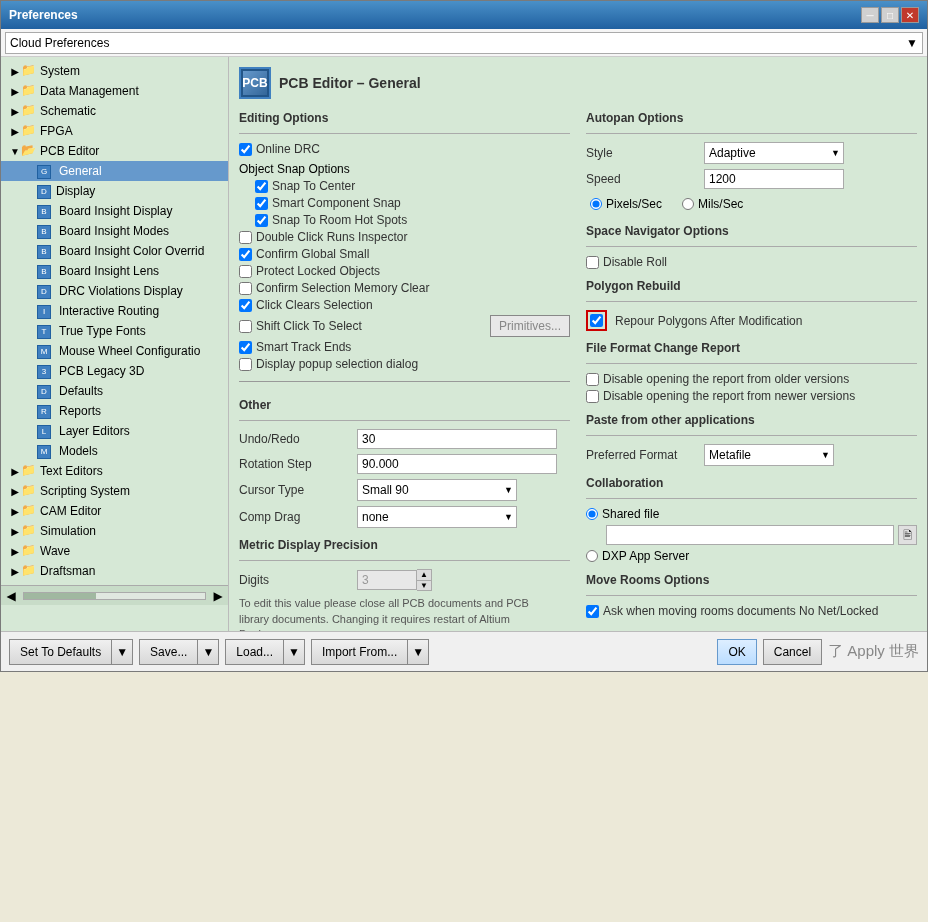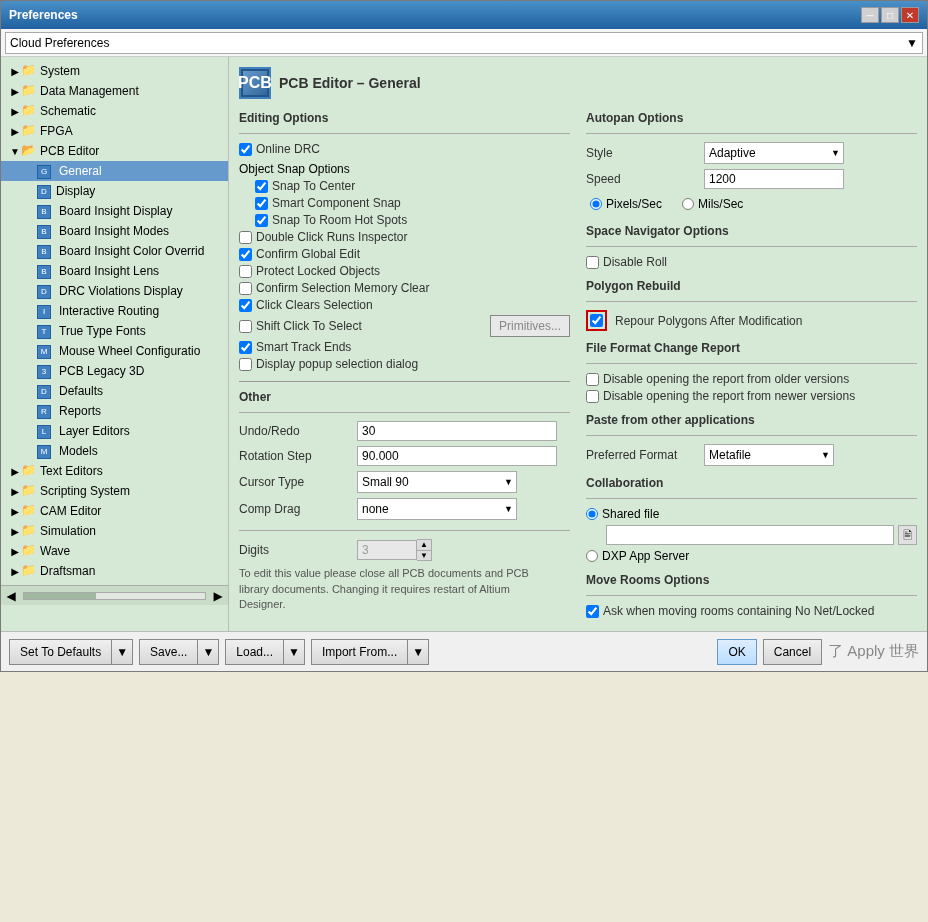--- a/index.html
+++ b/index.html
@@ -52,21 +52,21 @@
 
     .form-row { display: flex; align-items: center; gap: 8px; margin: 5px 0; }
     .form-label { width: 110px; color: #333; }
     .form-input { border: 1px solid #aaa; background: white; padding: 2px 4px; height: 20px; }
     .form-input-lg { width: 200px; }
 
     .divider-line { border-top: 1px solid #aaa; margin: 8px 0; }
 
     .highlight-box { border: 2px solid #cc0000; padding: 2px; display: inline-flex; }
 
-    .other-section { border-top: 1px solid #999; padding-top: 8px; }
+    .other-section { border-top: 1px solid #999; padding-top: 16px; }
 
     .info-text { color: #555; font-size: 11px; margin-top: 4px; line-height: 1.4; }
 
     
     .bottom-bar { background: #f0f0f0; border-top: 1px solid #bbb; padding: 6px 8px; display: flex; align-items: center; gap: 6px; flex-shrink: 0; height: 40px; }
     .btn-group { display: flex; gap: 0; }
     .btn { border: 1px solid #888; background: linear-gradient(to bottom, #f0f0f0, #d8d8d8); padding: 3px 10px; cursor: pointer; height: 26px; display: flex; align-items: center; gap: 2px; }
     .btn-primary { background: linear-gradient(to bottom, #ddeeff, #bbddff); border: 1px solid #6699cc; }
     .spacer { flex: 1; }
     .watermark { font-size: 15px; color: #888; }
@@ -291,21 +291,21 @@
           <div style="width:40%; height:100%; background:#a0b8a0;"></div>
         </div>
         <div style="width:20px; text-align:center; cursor:pointer;">▶</div>
       </div>
     </div>
 
     <div class="right-panel">
 
       <div class="panel-header">
         <div class="panel-icon">
-          <div style="width:28px;height:28px;background:linear-gradient(135deg,#6699cc,#336699);border:2px solid #225588;display:flex;align-items:center;justify-content:center;color:white;font-size:16px;font-weight:bold;">PCB</div>
+          <div style="width:28px;height:28px;background:linear-gradient(135deg,#6699cc,#336699);border:2px solid #225588;display:flex;align-items:center;justify-content:center;color:white;font-size:12px;font-weight:bold;">PCB</div>
         </div>
         <span class="panel-title">PCB Editor – General</span>
       </div>
 
       <div class="two-col">
 
         <div class="col-left">
 
           <div class="section">
             <div class="section-title">Editing Options</div>
@@ -330,21 +330,21 @@
               <input type="checkbox" id="snap_room" checked="" style="">
               <label for="snap_room">Snap To Room Hot Spots</label>
             </div>
 
             <div class="checkbox-row">
               <input type="checkbox" id="dbl_click" style="">
               <label for="dbl_click">Double Click Runs Inspector</label>
             </div>
             <div class="checkbox-row">
               <input type="checkbox" id="conf_global" checked="" style="">
-              <label for="conf_global">Confirm Global Edit</label>
+              <label for="conf_global">Confirm Global Small</label>
             </div>
             <div class="checkbox-row">
               <input type="checkbox" id="prot_locked" style="">
               <label for="prot_locked">Protect Locked Objects</label>
             </div>
             <div class="checkbox-row">
               <input type="checkbox" id="conf_sel" style="">
               <label for="conf_sel">Confirm Selection Memory Clear</label>
             </div>
             <div class="checkbox-row">
@@ -396,20 +396,21 @@
               <div style="position:relative;display:inline-block;">
                 <select style="appearance:none;-webkit-appearance:none;background:white;border:1px solid #aaa;padding:2px 20px 2px 4px;height:22px;width:160px;">
                   <option>none</option>
                 </select>
                 <span style="position:absolute;right:4px;top:50%;transform:translateY(-50%);font-size:9px;pointer-events:none;">▼</span>
               </div>
             </div>
           </div>
 
           <div class="section" style="margin-top:8px;">
+            <div class="section-title">Metric Display Precision</div>
             <div class="divider-line"></div>
             <div class="form-row">
               <span class="form-label">Digits</span>
               <div style="display:flex;align-items:center;">
                 <input style="border: 1px solid rgb(170, 170, 170); background: rgb(232, 232, 232); padding: 2px 4px; height: 20px; width: 60px; color: rgb(153, 153, 153);" type="text" value="3">
                 <div style="display:flex;flex-direction:column;border:1px solid #aaa;border-left:none;">
                   <button style="font-size:8px;background:#ddd;border:none;border-bottom:1px solid #aaa;padding:0 3px;cursor:pointer;line-height:1.2;">▲</button>
                   <button style="font-size:8px;background:#ddd;border:none;padding:0 3px;cursor:pointer;line-height:1.2;">▼</button>
                 </div>
               </div>
@@ -510,21 +511,21 @@
               <input type="radio" id="dxp_server" name="collab" style="">
               <label for="dxp_server">DXP App Server</label>
             </div>
           </div>
 
           <div class="section" style="margin-top:10px;">
             <div class="section-title">Move Rooms Options</div>
             <div class="divider-line"></div>
             <div class="checkbox-row">
               <input type="checkbox" id="ask_moving" checked="" style="">
-              <label for="ask_moving">Ask when moving rooms containing No Net/Locked</label>
+              <label for="ask_moving">Ask when moving rooms documents No Net/Locked</label>
             </div>
           </div>
         </div>
       </div>
     </div>
   </div>
 
   <div class="bottom-bar">
     <div class="btn-group">
       <button class="btn">Set To Defaults</button>

